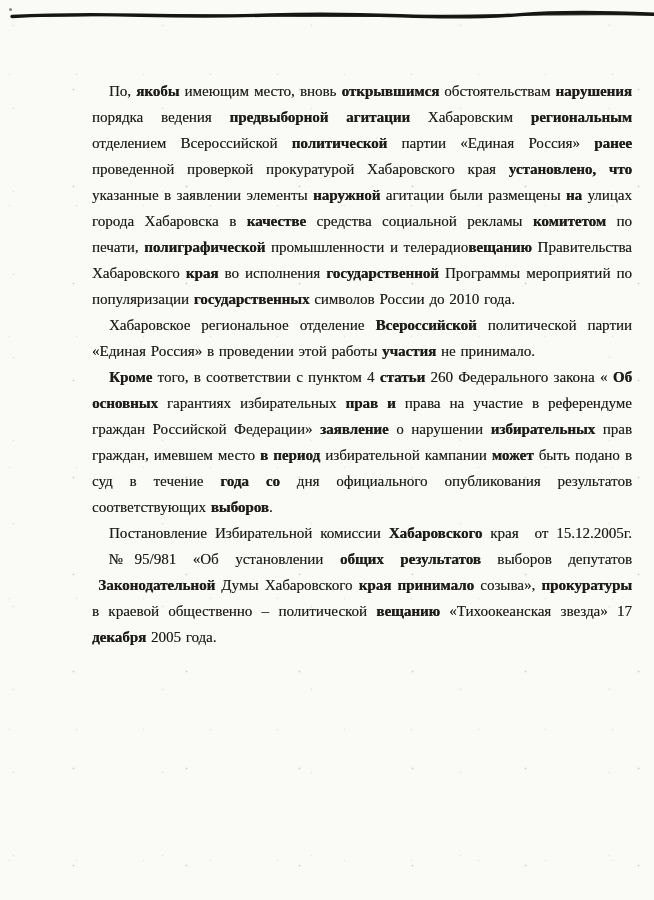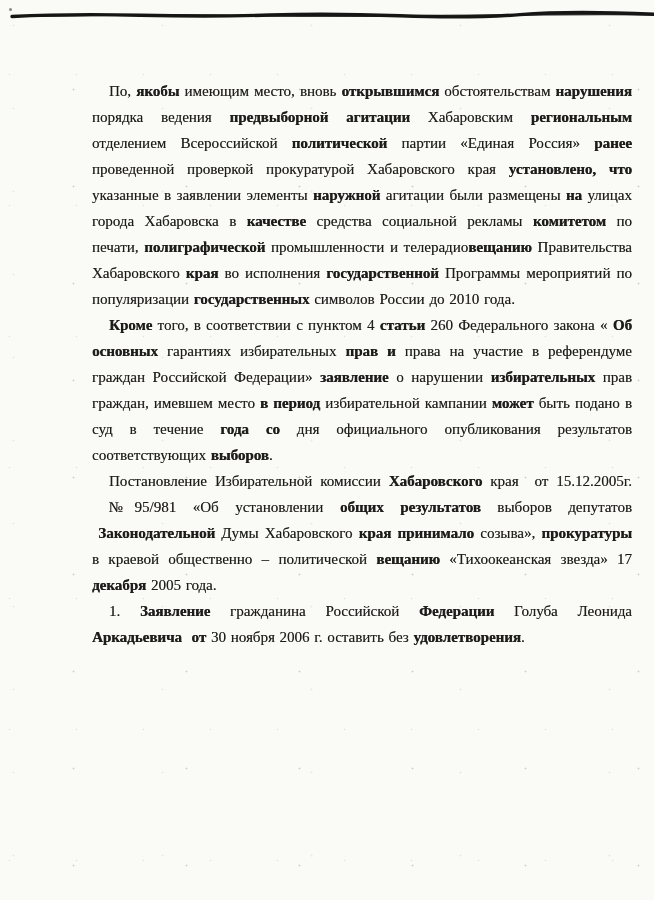--- a/index.html
+++ b/index.html
@@ -73,18 +73,18 @@
 
   <svg class="top-edge-line" viewBox="0 0 654 14" xmlns="http://www.w3.org/2000/svg" aria-hidden="true">
     <path d="M12 6.5 Q 70 3.5, 140 5.2 T 270 5.0 T 400 5.8 T 520 4.6 T 654 4.2" stroke="#161615" stroke-width="3.4" fill="none" stroke-linecap="round"></path>
     <path d="M40 6.2 Q 150 4.2, 250 5.6 T 470 5.4 T 654 4.6" stroke="#161615" stroke-width="1.6" fill="none" opacity="0.85"></path>
   </svg>
 
   <span class="corner-speck"></span>
 
   <div class="body-text">
     <p>По, <b>якобы</b> имеющим место, вновь <b>открывшимся</b> обстоятельствам <b>нарушения</b> порядка ведения <b>предвыборной агитации</b> Хабаровским <b>региональным</b> отделением Всероссийской <b>политической</b> партии «Единая Россия» <b>ранее</b> проведенной проверкой прокуратурой Хабаровского края <b>установлено, что</b> указанные в заявлении элементы <b>наружной</b> агитации были размещены <b>на</b> улицах города Хабаровска в <b>качестве</b> средства социальной рекламы <b>комитетом</b> по печати, <b>полиграфической</b> промышленности и телерадио<b>вещанию</b> Правительства Хабаровского <b>края</b> во исполнения <b>государственной</b> Программы мероприятий по популяризации <b>государственных</b> символов России до 2010 года.</p>
+    <p>Хабаровское региональное отделение <b>Всероссийской</b> политической партии «Единая Россия» в проведении этой работы <b>участия</b> не принимало.</p>
     <p><b>Кроме</b> того, в соответствии с пунктом 4 <b>статьи</b> 260 Федерального закона « <b>Об основных</b> гарантиях избирательных <b>прав и</b> права на участие в референдуме граждан Российской Федерации» <b>заявление</b> о нарушении <b>избирательных</b> прав граждан, имевшем место <b>в период</b> избирательной кампании <b>может</b> быть подано в суд в течение <b>года со</b> дня официального опубликования результатов соответствующих <b>выборов</b>.</p>
     <p>Постановление Избирательной комиссии <b>Хабаровского</b> края &nbsp;от 15.12.2005г. &nbsp;№95/981 «Об установлении <b>общих результатов</b> выборов депутатов &nbsp;<b>Законодательной</b> Думы Хабаровского <b>края принимало</b> созыва», <b>прокуратуры</b> в краевой общественно – политической <b>вещанию</b> «Тихоокеанская звезда» 17 <b>декабря</b> 2005 года.</p>
-    <p>1. <b>Заявление</b> гражданина Российской <b>Федерации</b> Голуба Леонида <b>Аркадьевича &nbsp;от</b> 30 ноября 2006 г. оставить без <b>удовлетворения</b>.</p>
   </div>
 
 </div>
 
 </body></html>

